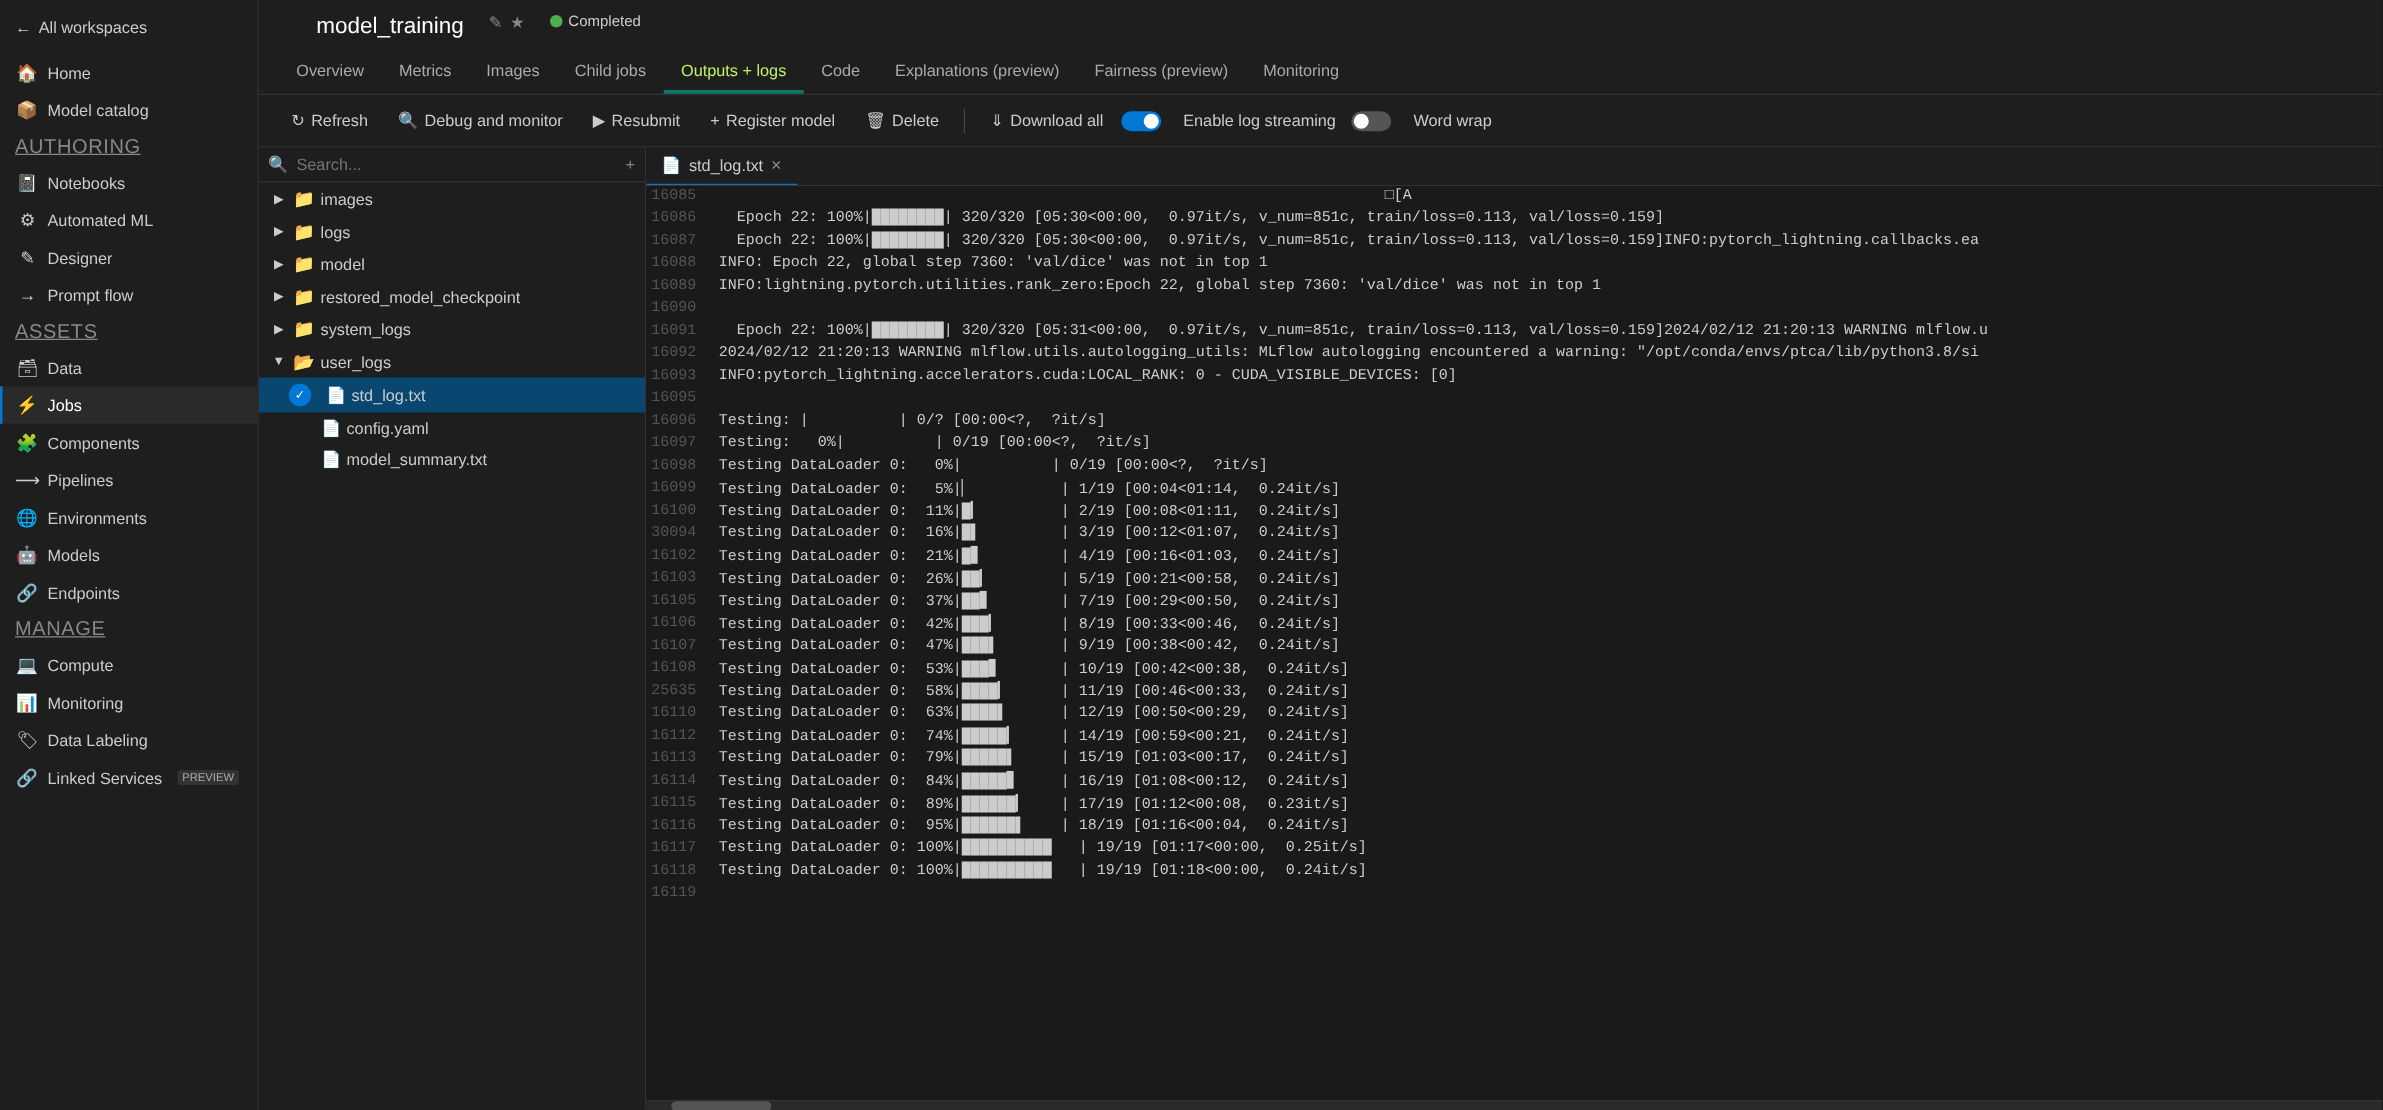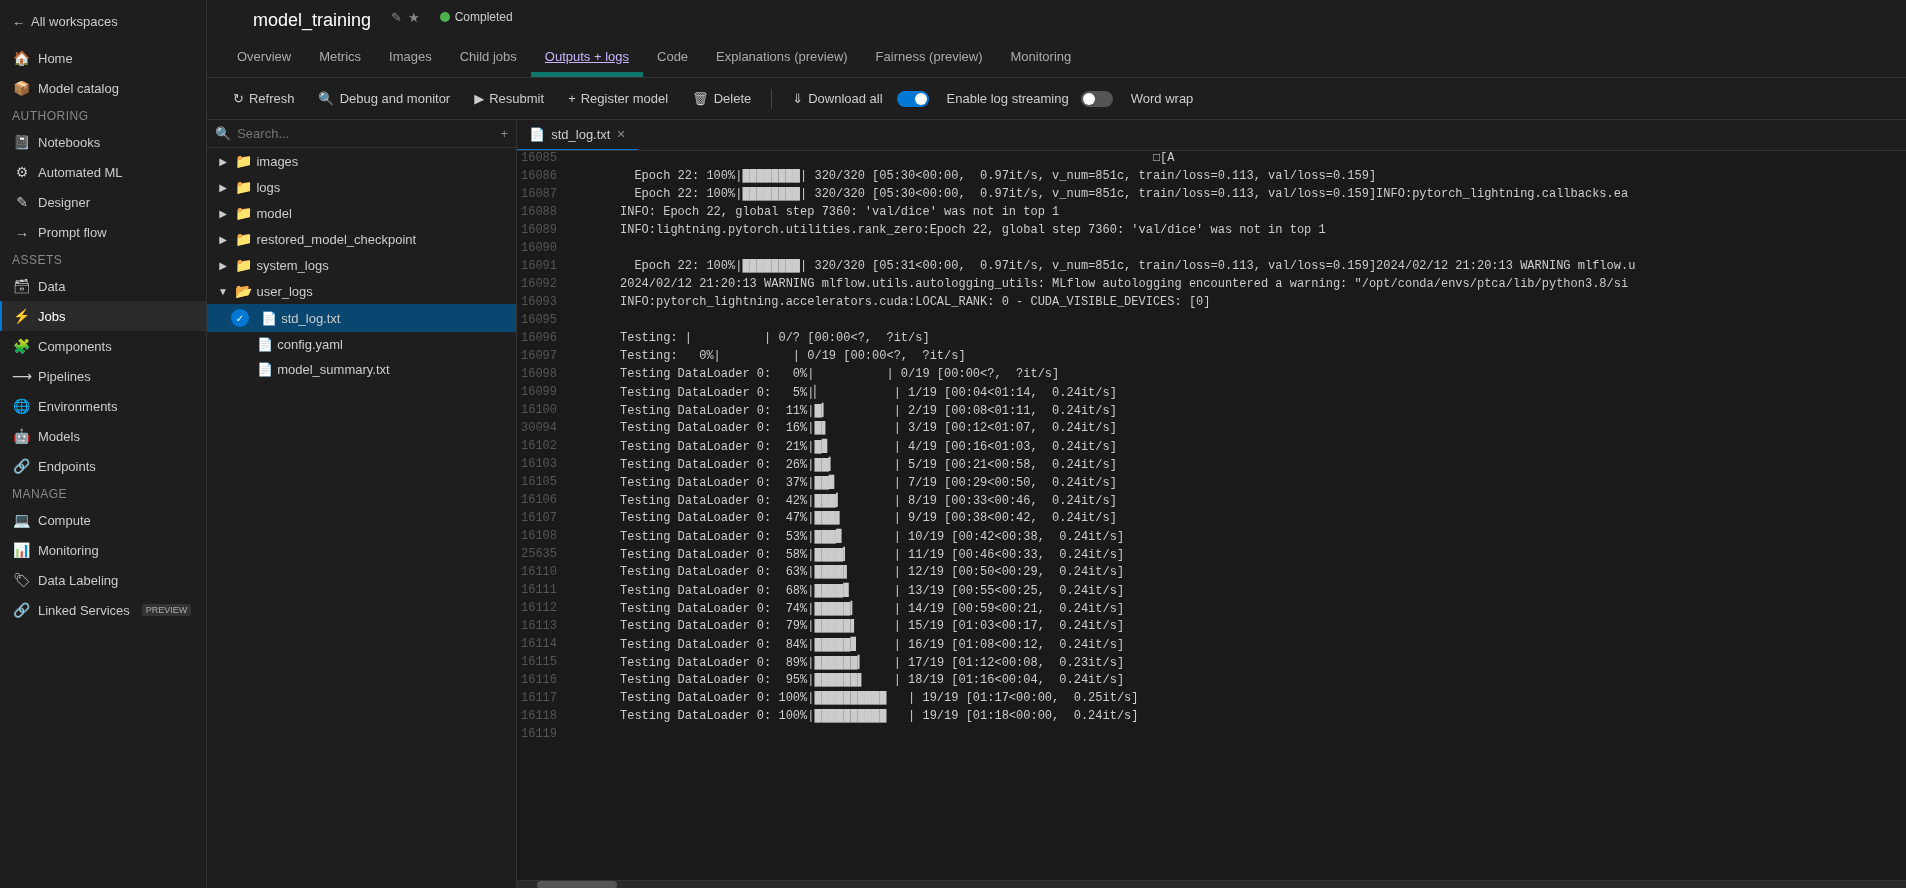--- a/index.html
+++ b/index.html
@@ -28,24 +28,25 @@
       display: flex;
       align-items: center;
       gap: 6px;
       padding: 14px 12px;
       color: #cccccc;
       cursor: pointer;
       font-size: 13px;
     }
     .sidebar-section-label {
       padding: 6px 12px 4px 12px;
-      font-size: 12px;
+      font-size: 16px;
       color: #888;
       text-transform: uppercase;
       letter-spacing: 0.5px;
+      text-decoration: underline;
     }
     .sidebar-item {
       display: flex;
       align-items: center;
       gap: 8px;
       padding: 7px 12px;
       cursor: pointer;
       color: #cccccc;
       font-size: 13px;
       border-left: 2px solid transparent;
@@ -118,23 +119,22 @@
     }
     .tab {
       padding: 8px 14px;
       cursor: pointer;
       font-size: 13px;
       color: #aaa;
       border-bottom: 2px solid transparent;
       white-space: nowrap;
     }
     .tab.active {
-      color: #c4b5fd;
-      border-bottom: 5px solid #0f766e;
-      text-decoration: underline;
+      color: #bef264;
+      border-bottom: 3px solid #0f766e;
     }
 
     
     .toolbar {
       display: flex;
       align-items: center;
       gap: 4px;
       padding: 8px 16px;
       background: #1e1e1e;
       border-bottom: 1px solid #333;
@@ -295,21 +295,20 @@
       overflow-x: auto;
       font-family: 'Consolas', 'Courier New', monospace;
       font-size: 12px;
       color: #cccccc;
       background: #1a1a1a;
     }
     .log-line {
       display: flex;
       min-height: 18px;
       white-space: pre;
-      gap: 45px;
     }
     .line-num {
       width: 50px;
       min-width: 50px;
       text-align: right;
       padding-right: 10px;
       color: #555;
       user-select: none;
       background: #1a1a1a;
       flex-shrink: 0;
@@ -577,21 +576,20 @@
           <div class="log-line"><span class="line-num">16100</span><span class="line-content">Testing DataLoader 0:  11%|█▎         | 2/19 [00:08&lt;01:11,  0.24it/s]</span></div>
           <div class="log-line"><span class="line-num">30094</span><span class="line-content">Testing DataLoader 0:  16%|█▌         | 3/19 [00:12&lt;01:07,  0.24it/s]</span></div>
           <div class="log-line"><span class="line-num">16102</span><span class="line-content">Testing DataLoader 0:  21%|█▊         | 4/19 [00:16&lt;01:03,  0.24it/s]</span></div>
           <div class="log-line"><span class="line-num">16103</span><span class="line-content">Testing DataLoader 0:  26%|██▎        | 5/19 [00:21&lt;00:58,  0.24it/s]</span></div>
           <div class="log-line"><span class="line-num">16105</span><span class="line-content">Testing DataLoader 0:  37%|██▊        | 7/19 [00:29&lt;00:50,  0.24it/s]</span></div>
           <div class="log-line"><span class="line-num">16106</span><span class="line-content">Testing DataLoader 0:  42%|███▎       | 8/19 [00:33&lt;00:46,  0.24it/s]</span></div>
           <div class="log-line"><span class="line-num">16107</span><span class="line-content">Testing DataLoader 0:  47%|███▌       | 9/19 [00:38&lt;00:42,  0.24it/s]</span></div>
           <div class="log-line"><span class="line-num">16108</span><span class="line-content">Testing DataLoader 0:  53%|███▊       | 10/19 [00:42&lt;00:38,  0.24it/s]</span></div>
           <div class="log-line"><span class="line-num">25635</span><span class="line-content">Testing DataLoader 0:  58%|████▎      | 11/19 [00:46&lt;00:33,  0.24it/s]</span></div>
           <div class="log-line"><span class="line-num">16110</span><span class="line-content">Testing DataLoader 0:  63%|████▌      | 12/19 [00:50&lt;00:29,  0.24it/s]</span></div>
-          <div class="log-line"><span class="line-num">16111</span><span class="line-content">Testing DataLoader 0:  68%|████▊      | 13/19 [00:55&lt;00:25,  0.24it/s]</span></div>
           <div class="log-line"><span class="line-num">16112</span><span class="line-content">Testing DataLoader 0:  74%|█████▎     | 14/19 [00:59&lt;00:21,  0.24it/s]</span></div>
           <div class="log-line"><span class="line-num">16113</span><span class="line-content">Testing DataLoader 0:  79%|█████▌     | 15/19 [01:03&lt;00:17,  0.24it/s]</span></div>
           <div class="log-line"><span class="line-num">16114</span><span class="line-content">Testing DataLoader 0:  84%|█████▊     | 16/19 [01:08&lt;00:12,  0.24it/s]</span></div>
           <div class="log-line"><span class="line-num">16115</span><span class="line-content">Testing DataLoader 0:  89%|██████▎    | 17/19 [01:12&lt;00:08,  0.23it/s]</span></div>
           <div class="log-line"><span class="line-num">16116</span><span class="line-content">Testing DataLoader 0:  95%|██████▌    | 18/19 [01:16&lt;00:04,  0.24it/s]</span></div>
           <div class="log-line"><span class="line-num">16117</span><span class="line-content">Testing DataLoader 0: 100%|██████████   | 19/19 [01:17&lt;00:00,  0.25it/s]</span></div>
           <div class="log-line"><span class="line-num">16118</span><span class="line-content">Testing DataLoader 0: 100%|██████████   | 19/19 [01:18&lt;00:00,  0.24it/s]</span></div>
           <div class="log-line"><span class="line-num">16119</span><span class="line-content"></span></div>
         </div>
       <div class="scrollbar-area">

